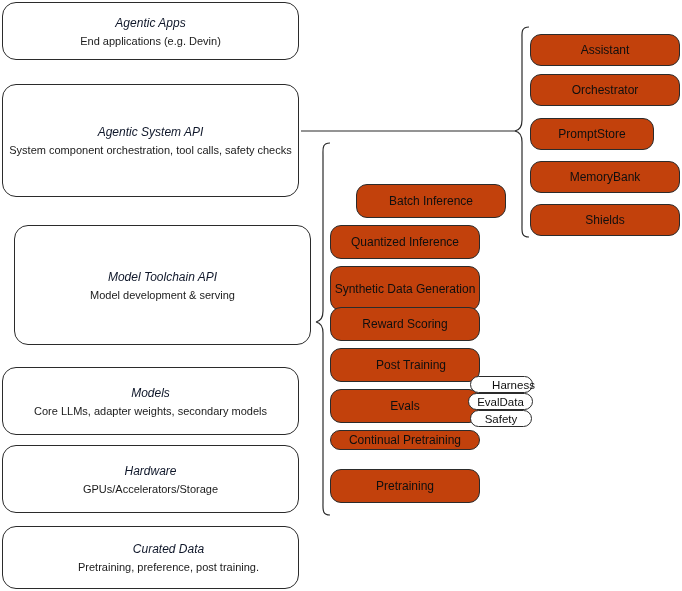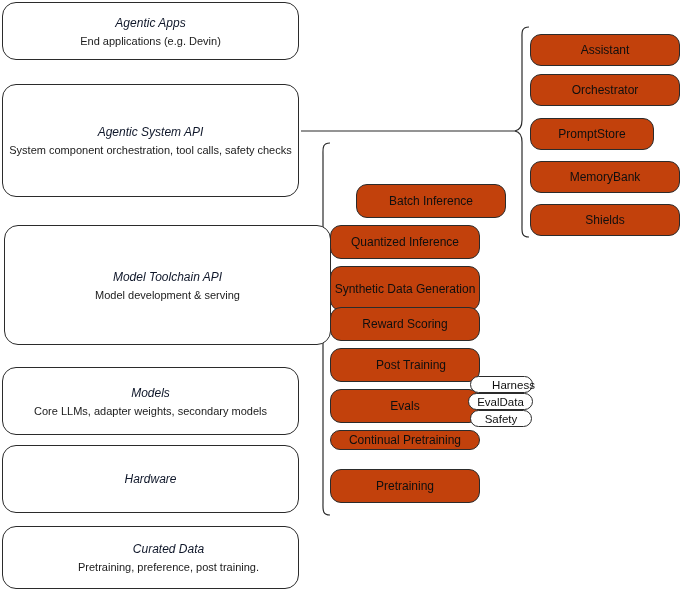--- a/index.html
+++ b/index.html
@@ -124,32 +124,33 @@
   <div class="stack-box" style="left:2px; top:2px; width:297px; height:58px;">
     <div class="stack-title">Agentic Apps</div>
     <div class="stack-sub">End applications (e.g. Devin)</div>
   </div>
 
   <div class="stack-box" style="left:2px; top:84px; width:297px; height:113px;">
     <div class="stack-title">Agentic System API</div>
     <div class="stack-sub">System component orchestration, tool calls, safety checks</div>
   </div>
 
-  <div class="stack-box" style="left:4px; top:225px; width:327px; height:120px;">
+  <div class="stack-box" style="left:14px; top:225px; width:297px; height:120px;">
     <div class="stack-title">Model Toolchain API</div>
     <div class="stack-sub">Model development &amp; serving</div>
   </div>
 
   <div class="stack-box" style="left:2px; top:367px; width:297px; height:68px;">
     <div class="stack-title">Models</div>
     <div class="stack-sub">Core LLMs, adapter weights, secondary models</div>
   </div>
 
   <div class="stack-box" style="left:2px; top:445px; width:297px; height:68px;">
     <div class="stack-title">Hardware</div>
+    <div class="stack-sub">GPUs/Accelerators/Storage</div>
   </div>
 
   <div class="stack-box" style="left:2px; top:526px; width:297px; height:63px;padding-left:36px;">
     <div class="stack-title">Curated Data</div>
     <div class="stack-sub">Pretraining, preference, post training.</div>
   </div>
 
   <div class="pill-box" style="left:330px; top:184px; width:150px; height:34px;margin-left:26px;">
     <span>Batch Inference</span>
   </div>

